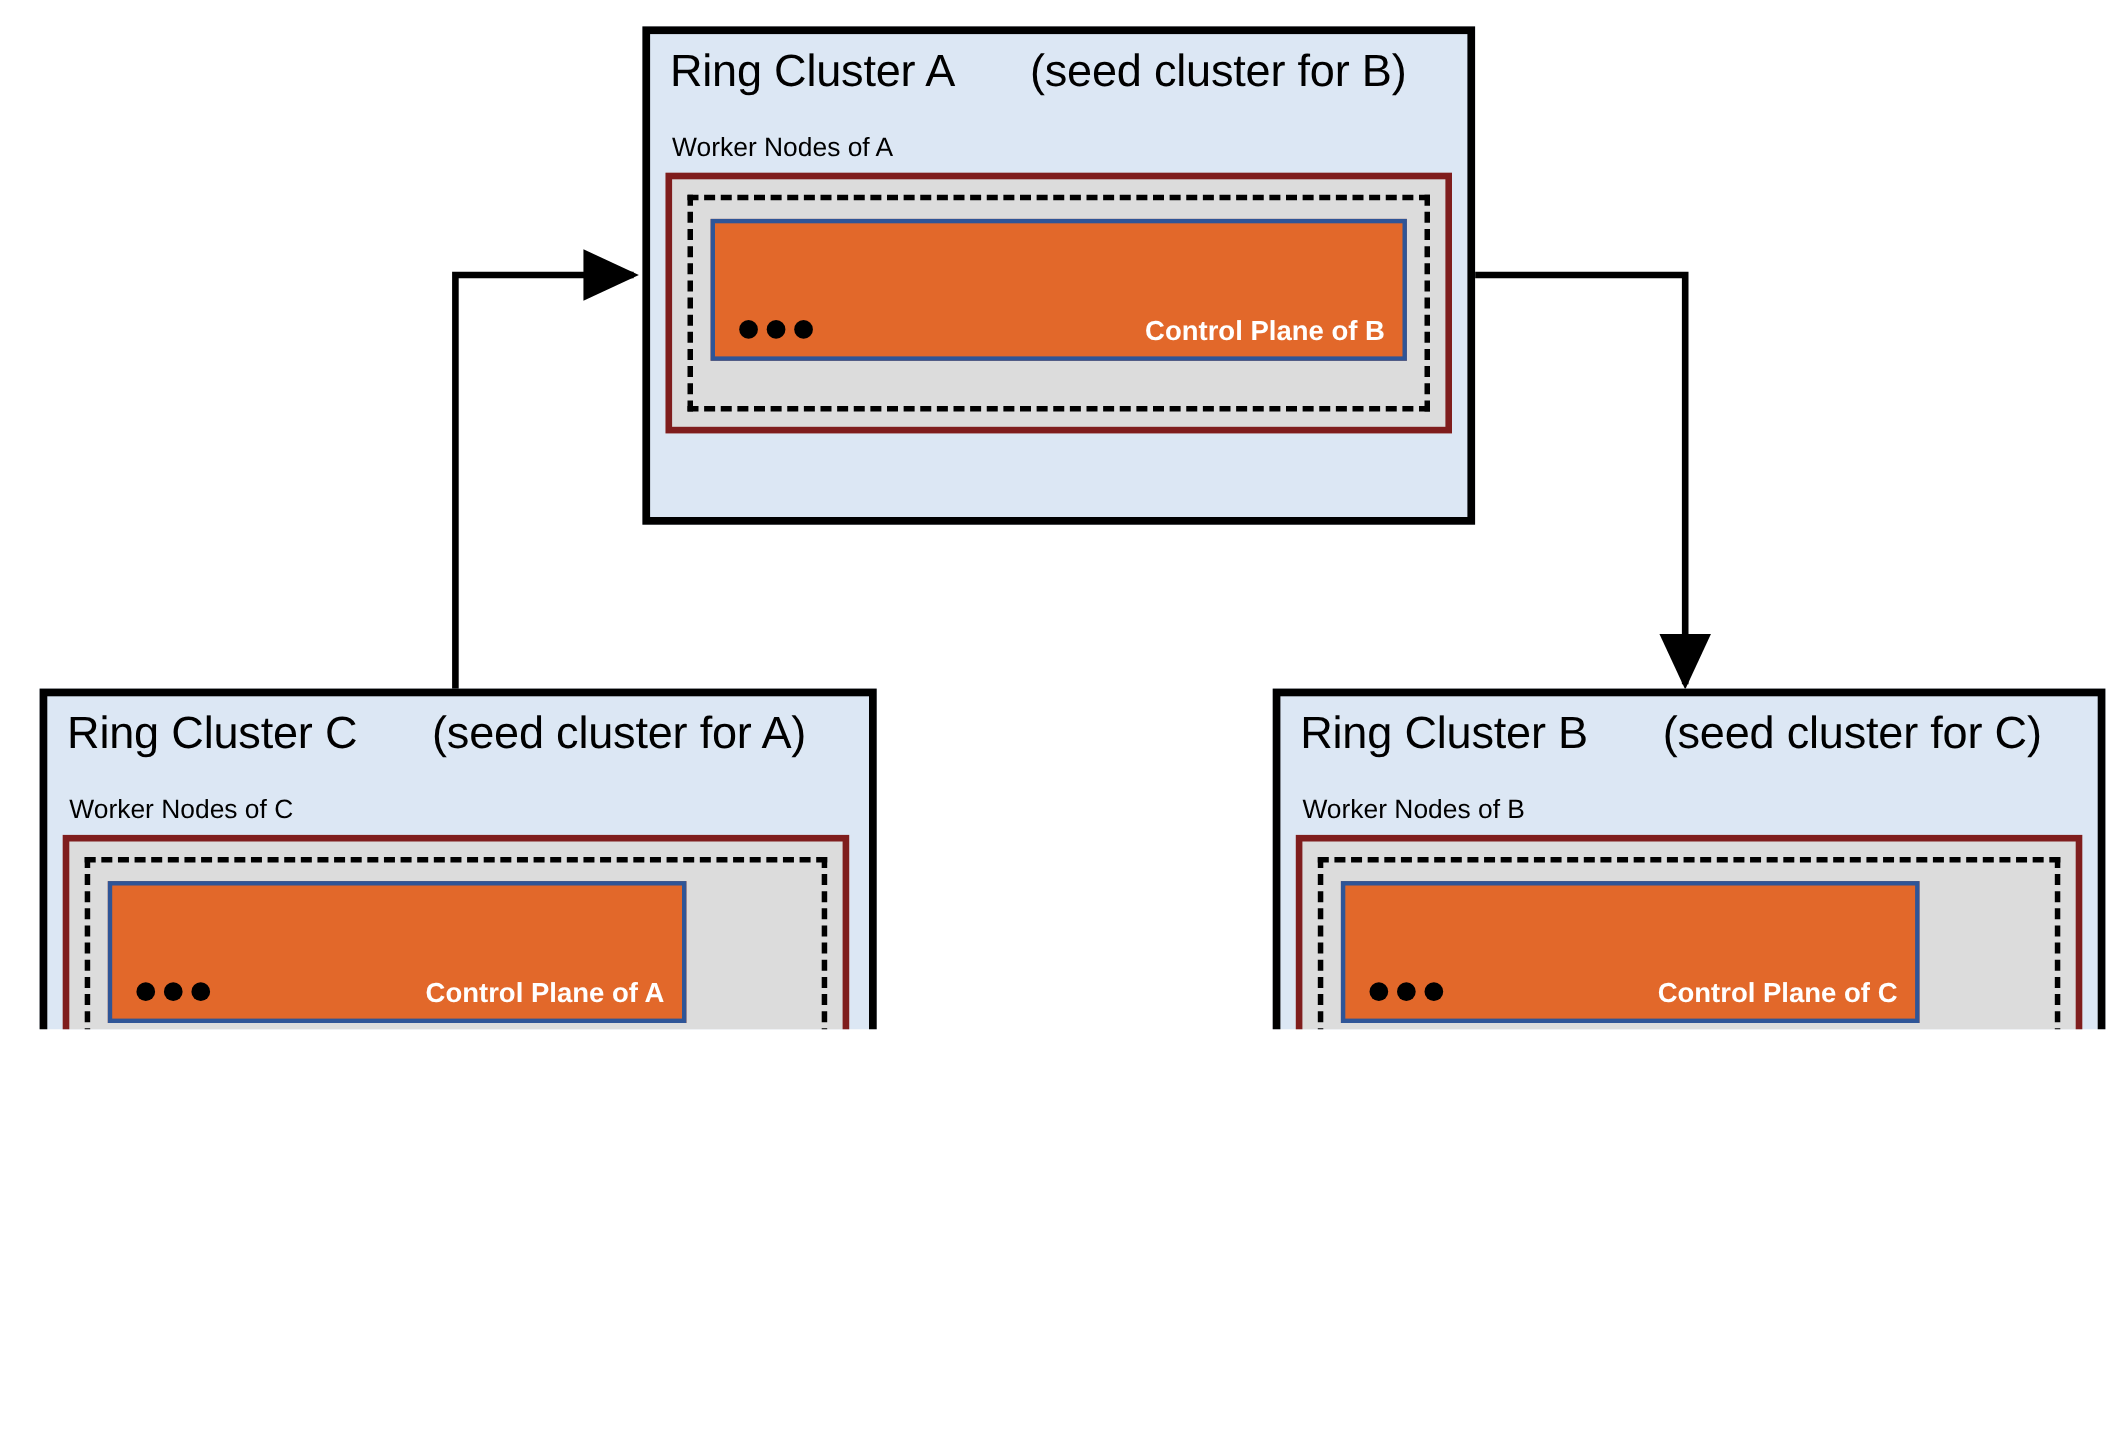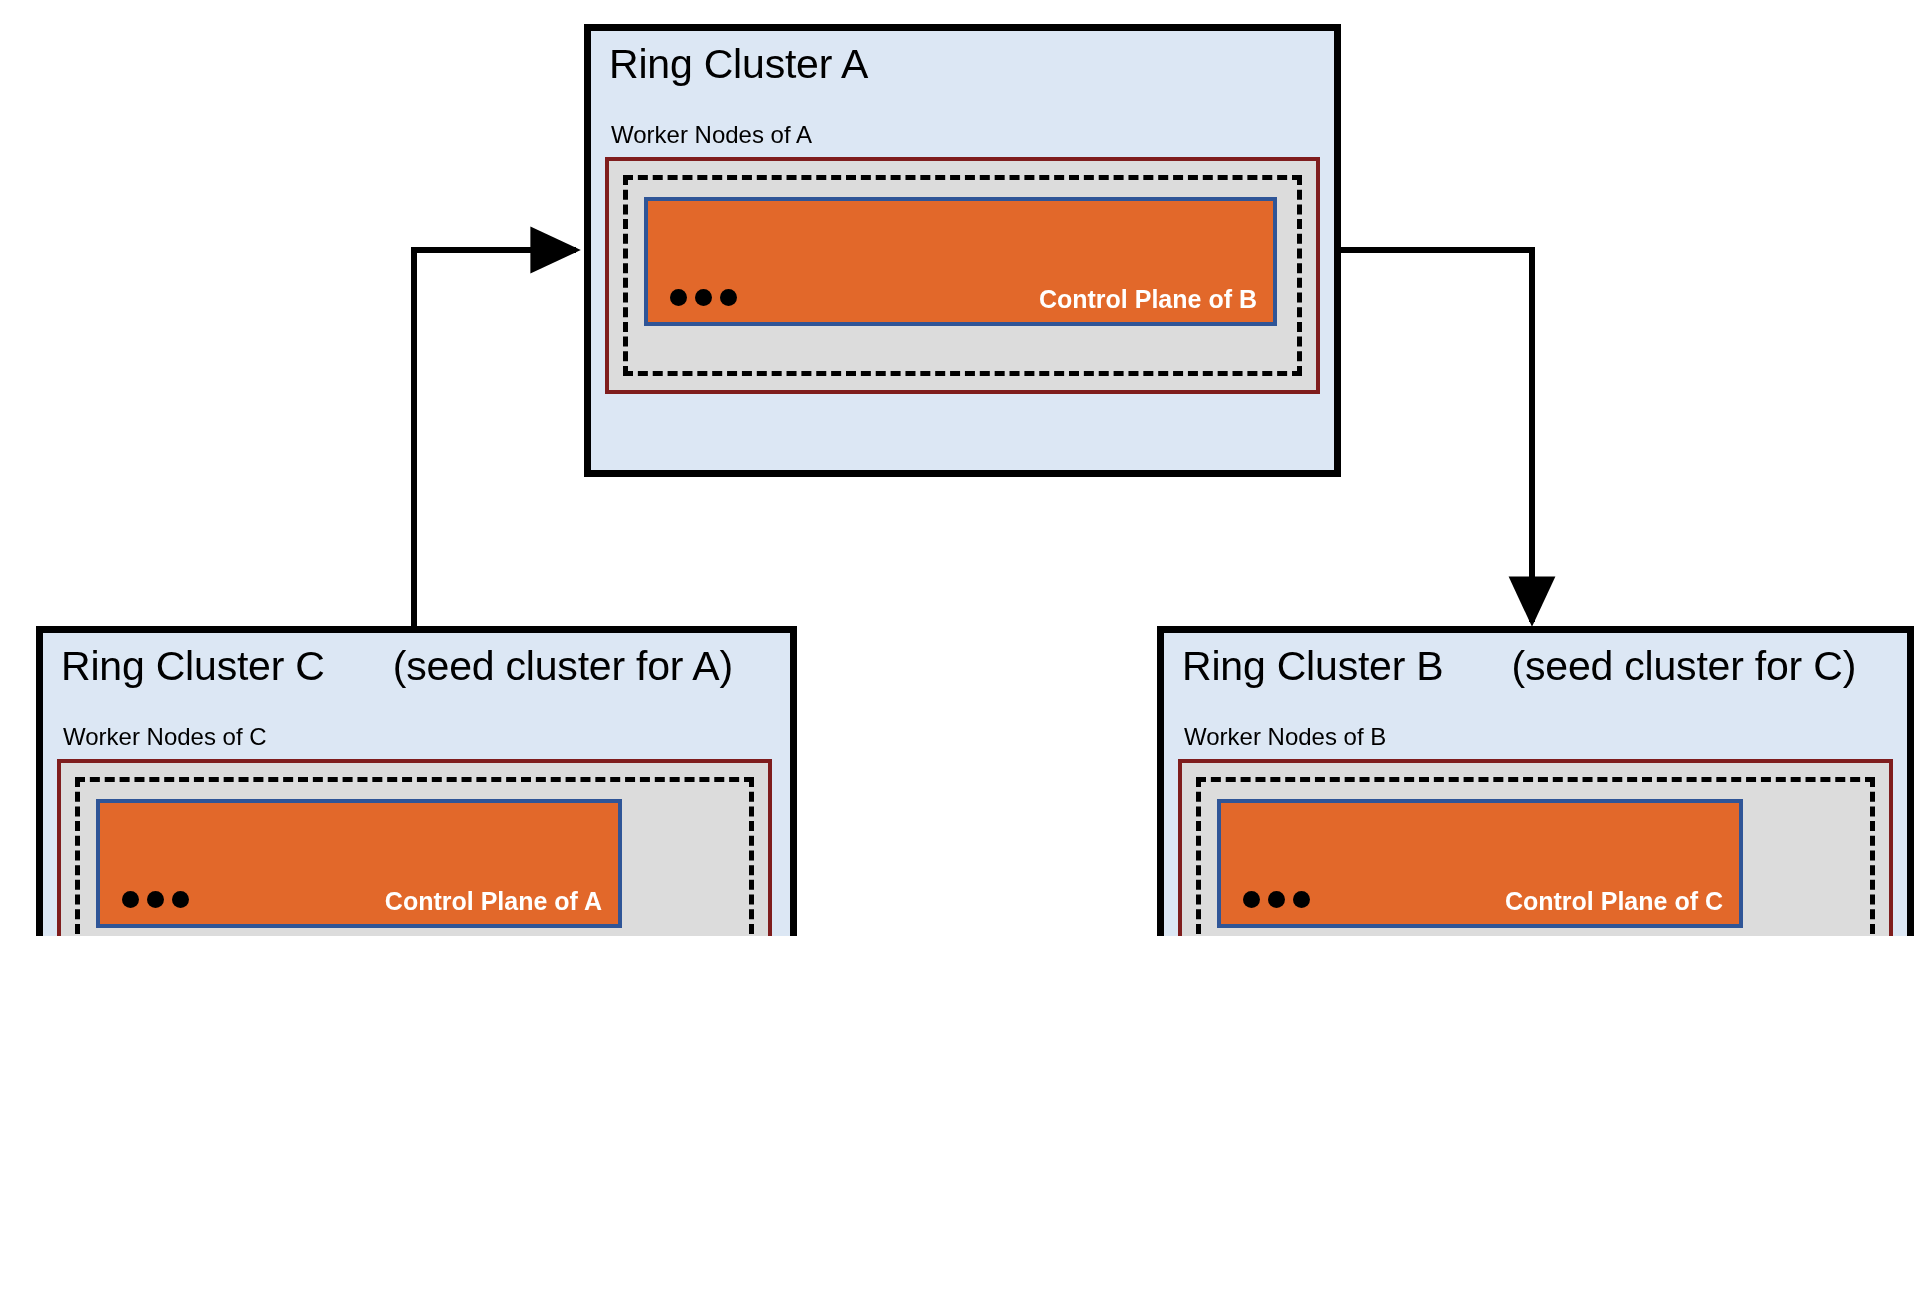--- a/index.html
+++ b/index.html
@@ -52,21 +52,21 @@
     font-weight: normal;
     color: #000000;
     white-space: nowrap;
   }
 
   
   .worker-box {
     position: absolute;
     box-sizing: border-box;
     background: #dcdcdc;
-    border: 4px solid #7f1d1d;
+    border: 6px solid #7f1d1d;
   }
   
   .dashed-frame {
     position: absolute;
     box-sizing: border-box;
     border: 5px dashed #000000;
     background: transparent;
   }
   
   .control-plane {
@@ -127,20 +127,21 @@
 
     <path d="M 1341 250 L 1532 250 L 1532 622" fill="none" stroke="#000000" stroke-width="6" marker-end="url(#arrowhead)"></path>
 
     <path d="M 1532 1082 L 1532 1283 L 414 1283 L 414 1086" fill="none" stroke="#000000" stroke-width="6" marker-end="url(#arrowhead)"></path>
   </svg>
 
   <div class="cluster" style="left:584px; top:24px; width:757px; height:453px;">
 
     <div class="cluster-title">
       <span class="ct-name">Ring Cluster A</span>
+      <span class="ct-seed">(seed cluster for B)</span>
     </div>
 
     <div class="cluster-subtitle" style="top:90px;">Worker Nodes of A</div>
 
     <div class="worker-box" style="left:14px; top:126px; width:715px; height:237px;">
 
       <div class="dashed-frame" style="left:14px; top:14px; right:14px; bottom:14px;"></div>
 
       <div class="control-plane" style="left:35px; top:36px; width:633px; height:129px;">
         <div class="cp-dots">

